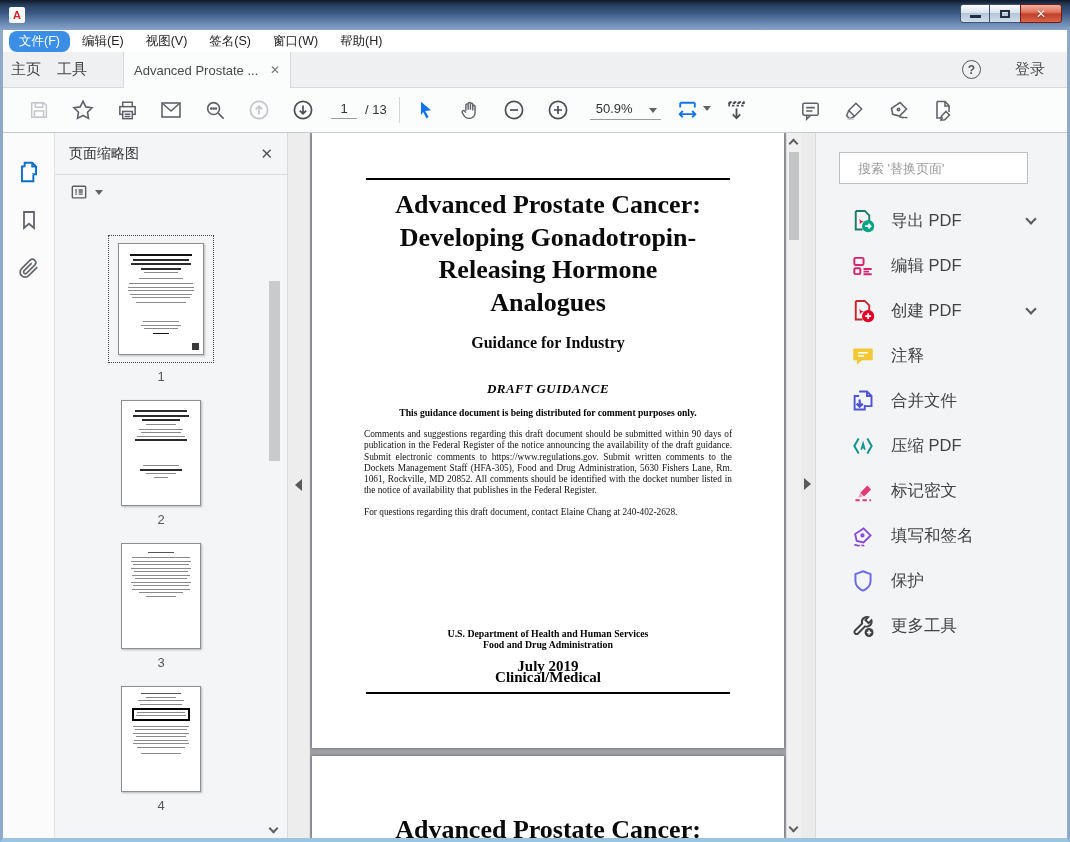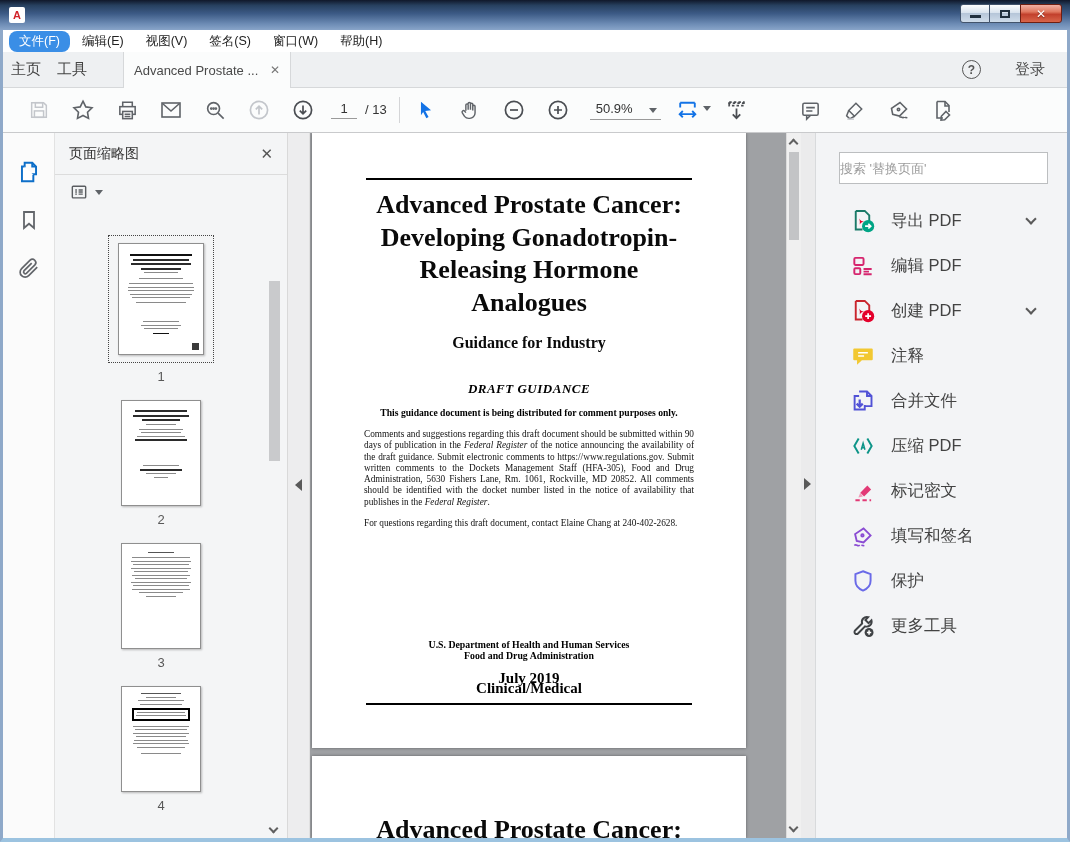--- a/index.html
+++ b/index.html
@@ -85,51 +85,51 @@
   
   #leftgutter { width:22px; background:#ededee; position:relative; border-right:1px solid #e0e0e0; }
   #rightgutter { width:14px; background:#ebebec; position:relative; }
   .collapse-left { position:absolute; top:346px; left:7px; width:0; height:0;
     border-top:6px solid transparent; border-bottom:6px solid transparent; border-right:7px solid #595959; }
   .collapse-right { position:absolute; top:345px; left:3px; width:0; height:0;
     border-top:6px solid transparent; border-bottom:6px solid transparent; border-left:7px solid #595959; }
 
   
   #docarea { width:476px; background:#9fa1a4; position:relative; overflow:hidden; }
-  .doc-page { position:absolute; left:2px; width:434px; background:#fff; box-shadow:0 0 3px rgba(0,0,0,.4); overflow:hidden; }
+  .doc-page { position:absolute; left:2px; width:472px; background:#fff; box-shadow:0 0 3px rgba(0,0,0,.4); overflow:hidden; }
   #pdf-page-1 { top:0; height:615px; }
   #pdf-page-2 { top:623px; height:82px; }
   .serif { font-family:"Liberation Serif","DejaVu Serif",serif; }
   .p1-rule { margin:0 54px; border-top:2.5px solid #000; }
   .p1-rule.top { margin-top:45px; }
   .doc-title { font-size:26px; line-height:32.5px; font-weight:bold; text-align:center; color:#0a0a0a; }
   .doc-subtitle { font-size:16px; font-weight:bold; text-align:center; margin-top:15px; color:#0a0a0a; }
   .draft-head { font-size:13px; font-weight:bold; font-style:italic; text-align:center; margin-top:29px; letter-spacing:.5px; }
   .dist-note { font-size:9.6px; font-weight:bold; text-align:center; margin-top:10px; }
   .doc-para { font-size:9.3px; line-height:11.3px; text-align:justify; margin:11px 52px 0; color:#111; }
-  .doc-para .it { font-style:italic; }
+  .doc-para .it { }
   .doc-contact { font-size:9.3px; margin:10px 52px 0; color:#111; }
   .org-block { margin-top:112px; text-align:center; font-size:9.8px; line-height:10.8px; font-weight:bold; }
   .date-block { margin-top:11px; text-align:center; font-size:15px; line-height:10.8px; font-weight:bold; }
   #pdf-page-2 .doc-title { margin-top:58px; }
 
   
   #vscroll { width:15px; background:#f0f0f0; border-left:1px solid #dcdcdc; position:relative; }
   .chev { width:7px; height:7px; border-left:2px solid #606060; border-top:2px solid #606060; position:absolute; left:3px; }
   .chev.up { transform:rotate(45deg); top:7px; }
   .chev.down { transform:rotate(225deg); bottom:7px; }
   #vscroll-thumb { position:absolute; top:19px; left:2px; width:10px; height:88px; background:#c3c4c6; }
   #lp-scroll { position:absolute; top:92px; right:6px; bottom:4px; width:13px; }
   #lp-scroll-thumb { position:absolute; top:56px; left:1px; width:11px; height:180px; background:#c9cacc; }
   #lp-scroll .chev.down { left:2px; bottom:2px; }
 
   
   #rightpanel { width:252px; background:#f3f4f6; border-left:1px solid #d8dadc; position:relative; }
   #search-box { margin:19px 20px 0 23px; }
-  #search-input { width:209px; height:32px; border:1px solid #bcbec0; background:#fff; padding:0 0;
+  #search-input { width:189px; height:32px; border:1px solid #bcbec0; background:#fff; padding:0 18px;
     font-size:13px; color:#000000; outline:none; }
   #search-input::placeholder { color:#9b9b9b; }
   #tool-list { margin-top:14px; }
   .tool-row { height:45px; display:flex; align-items:center; padding-left:33px; position:relative; }
   .tool-icon { width:27px; height:27px; display:flex; align-items:center; justify-content:center; }
   .tool-label { font-size:16.5px; color:#434343; margin-left:15px; }
   .tool-chev { position:absolute; right:32px; top:17px; width:8px; height:8px;
     border-left:2px solid #5a5a5a; border-top:2px solid #5a5a5a; transform:rotate(225deg); }
 </style>
 </head>

